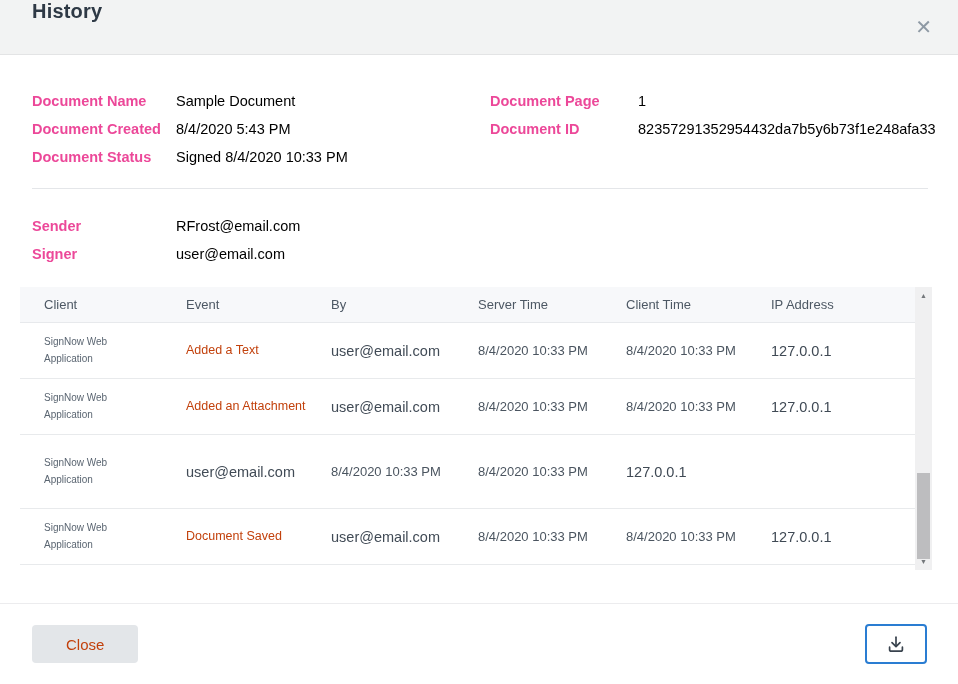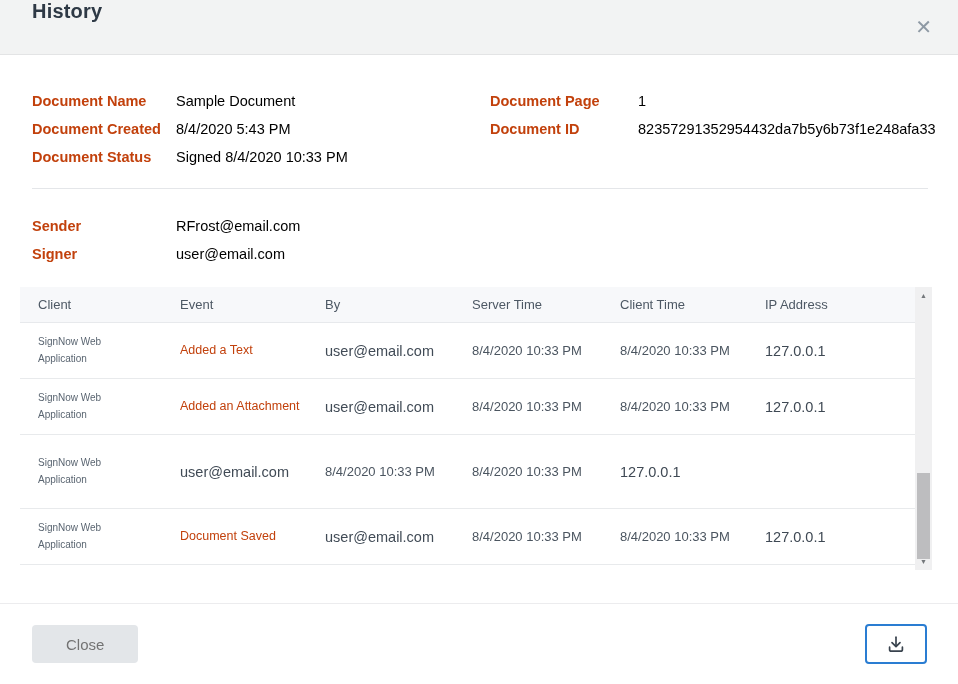--- a/index.html
+++ b/index.html
@@ -19,21 +19,21 @@
   .close-btn{
     background:none;border:none;font-size:20px;color:#8e99a4;cursor:pointer;
     padding:0;line-height:1;
   }
 
   
   .info-col{position:absolute;top:87px;}
   .info-col.left{left:32px;}
   .info-col.right{left:490px;}
   .field-row{display:flex;align-items:center;height:28px;}
-  .field-label{font-weight:bold;font-size:14.5px;color:#c2410c;}
+  .field-label{font-weight:bold;font-size:14.5px;color:#ec4899;}
   .info-col.left .field-label{width:144px;}
   .info-col.right .field-label{width:148px;}
   .field-value{font-size:14.5px;color:#000000;}
 
   .divider{position:absolute;top:188px;left:32px;width:896px;height:1px;background:#e4e6e9;}
 
   
   .parties{position:absolute;top:212px;left:32px;}
   .parties .field-label{width:144px;}
 
@@ -43,42 +43,42 @@
     display:grid;grid-template-columns:142px 145px 147px 148px 145px auto;
     padding-left:18px;padding-right:20px;box-sizing:border-box;align-items:center;
   }
   .t-header{
     height:36px;background:#f7f8fa;border-bottom:1px solid #e7e9ec;
     font-size:13px;color:#4d5864;
   }
   .t-row{border-bottom:1px solid #e8eaec;background:#fff;}
   .t-row.h57{min-height:56px;}
   .t-row.h75{min-height:74px;}
-  .cell{overflow:hidden;}
+  .cell{overflow:hidden;margin-left:6px;}
   .c-client{font-size:10px;color:#5a6571;line-height:1.65;padding-right:36px;}
   .c-event{font-size:12.5px;color:#c2410c;line-height:1.7;padding-right:14px;word-break:break-all;}
   .c-by{font-size:14.5px;color:#414b56;}
   .c-time{font-size:13px;color:#4b5560;}
   .c-ip{font-size:14.5px;color:#3f4954;}
 
   
   .scrollbar{position:absolute;top:0;right:0;width:17px;height:283px;background:#f0f0f1;}
   .scroll-arrow{
     position:absolute;left:0;width:17px;height:15px;display:flex;align-items:center;
     justify-content:center;font-size:7px;color:#73777b;cursor:pointer;
   }
   .scroll-arrow.up{top:1px;}
   .scroll-arrow.down{bottom:1px;}
   .scroll-thumb{position:absolute;left:2px;right:2px;top:186px;height:86px;background:#bdbdbf;cursor:pointer;}
 
   
   .footer-divider{position:absolute;top:603px;left:0;width:958px;height:1px;background:#ececee;}
   .close-button{
     position:absolute;left:32px;top:625px;height:38px;padding:0 34px;
-    background:#e3e6e9;border:none;border-radius:4px;font-size:15px;color:#737373;
+    background:#e3e6e9;border:none;border-radius:4px;font-size:15px;color:#c2410c;
     font-family:"Liberation Sans", sans-serif;cursor:pointer;
   }
   .download-button{
     position:absolute;right:31px;top:624px;height:40px;display:flex;align-items:center;
     gap:10px;padding:0 20px;background:#ffffff;border:2px solid #2a7dd2;border-radius:4px;
     font-size:15.5px;font-weight:600;color:#333e4a;box-sizing:border-box;
     font-family:"Liberation Sans", sans-serif;cursor:pointer;
   }
   .download-button svg{display:block;}
 </style>

